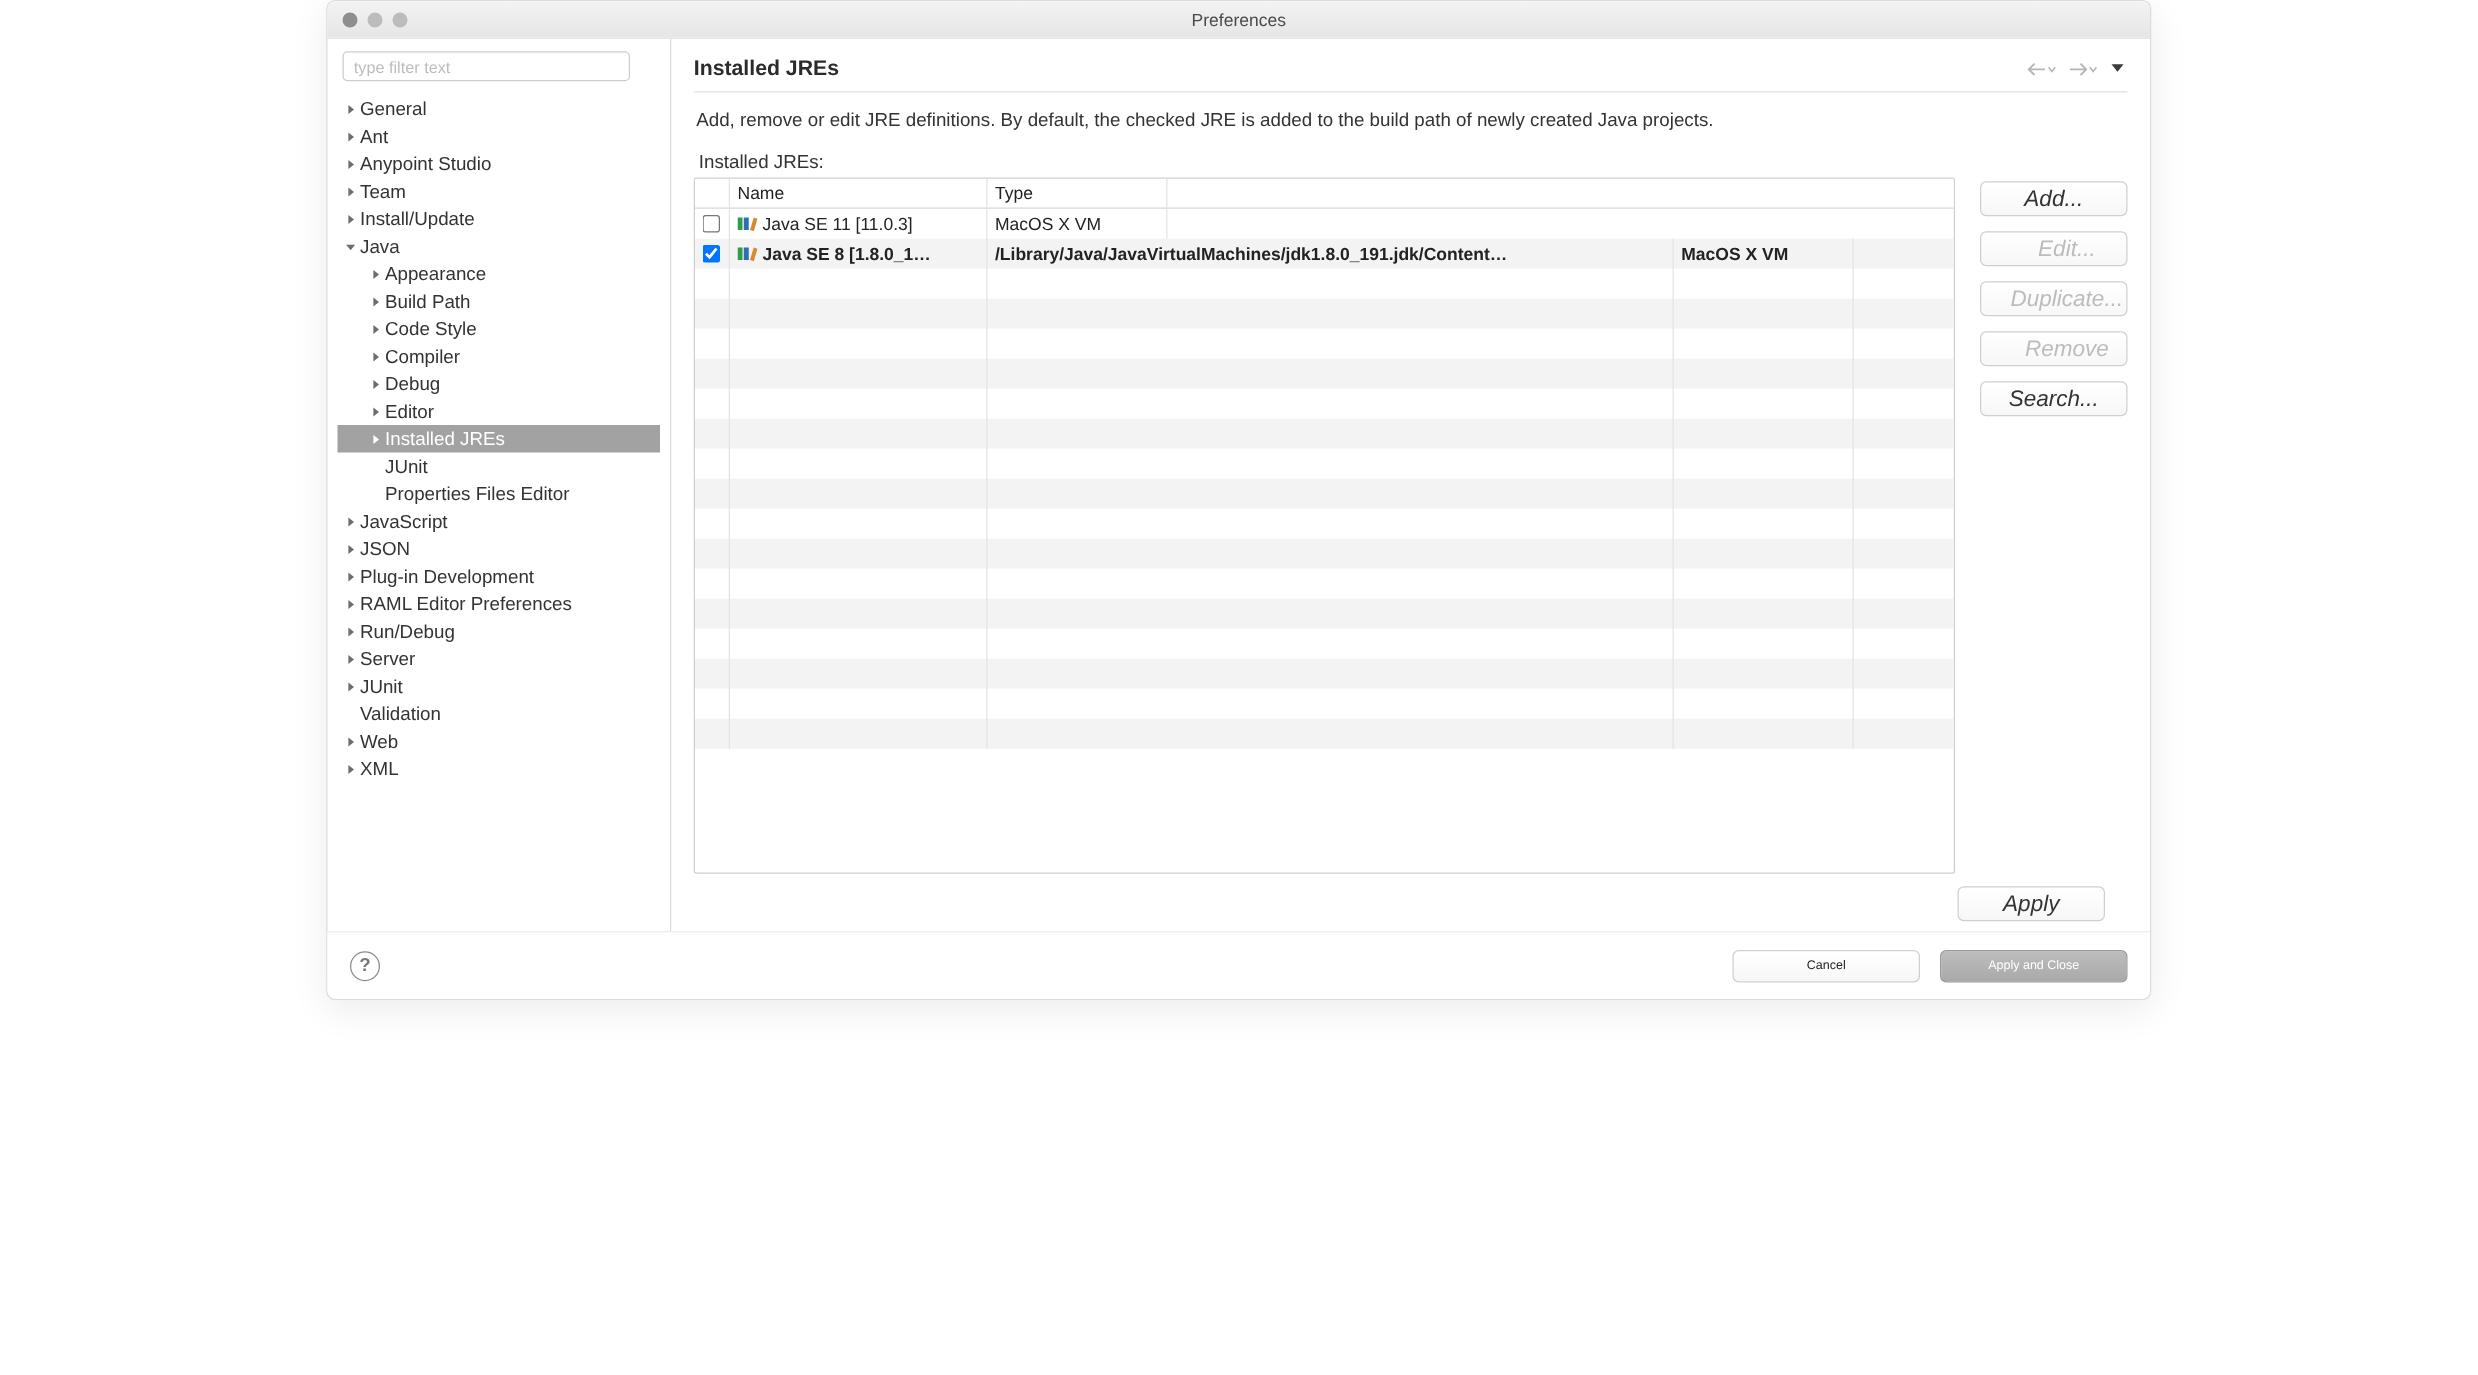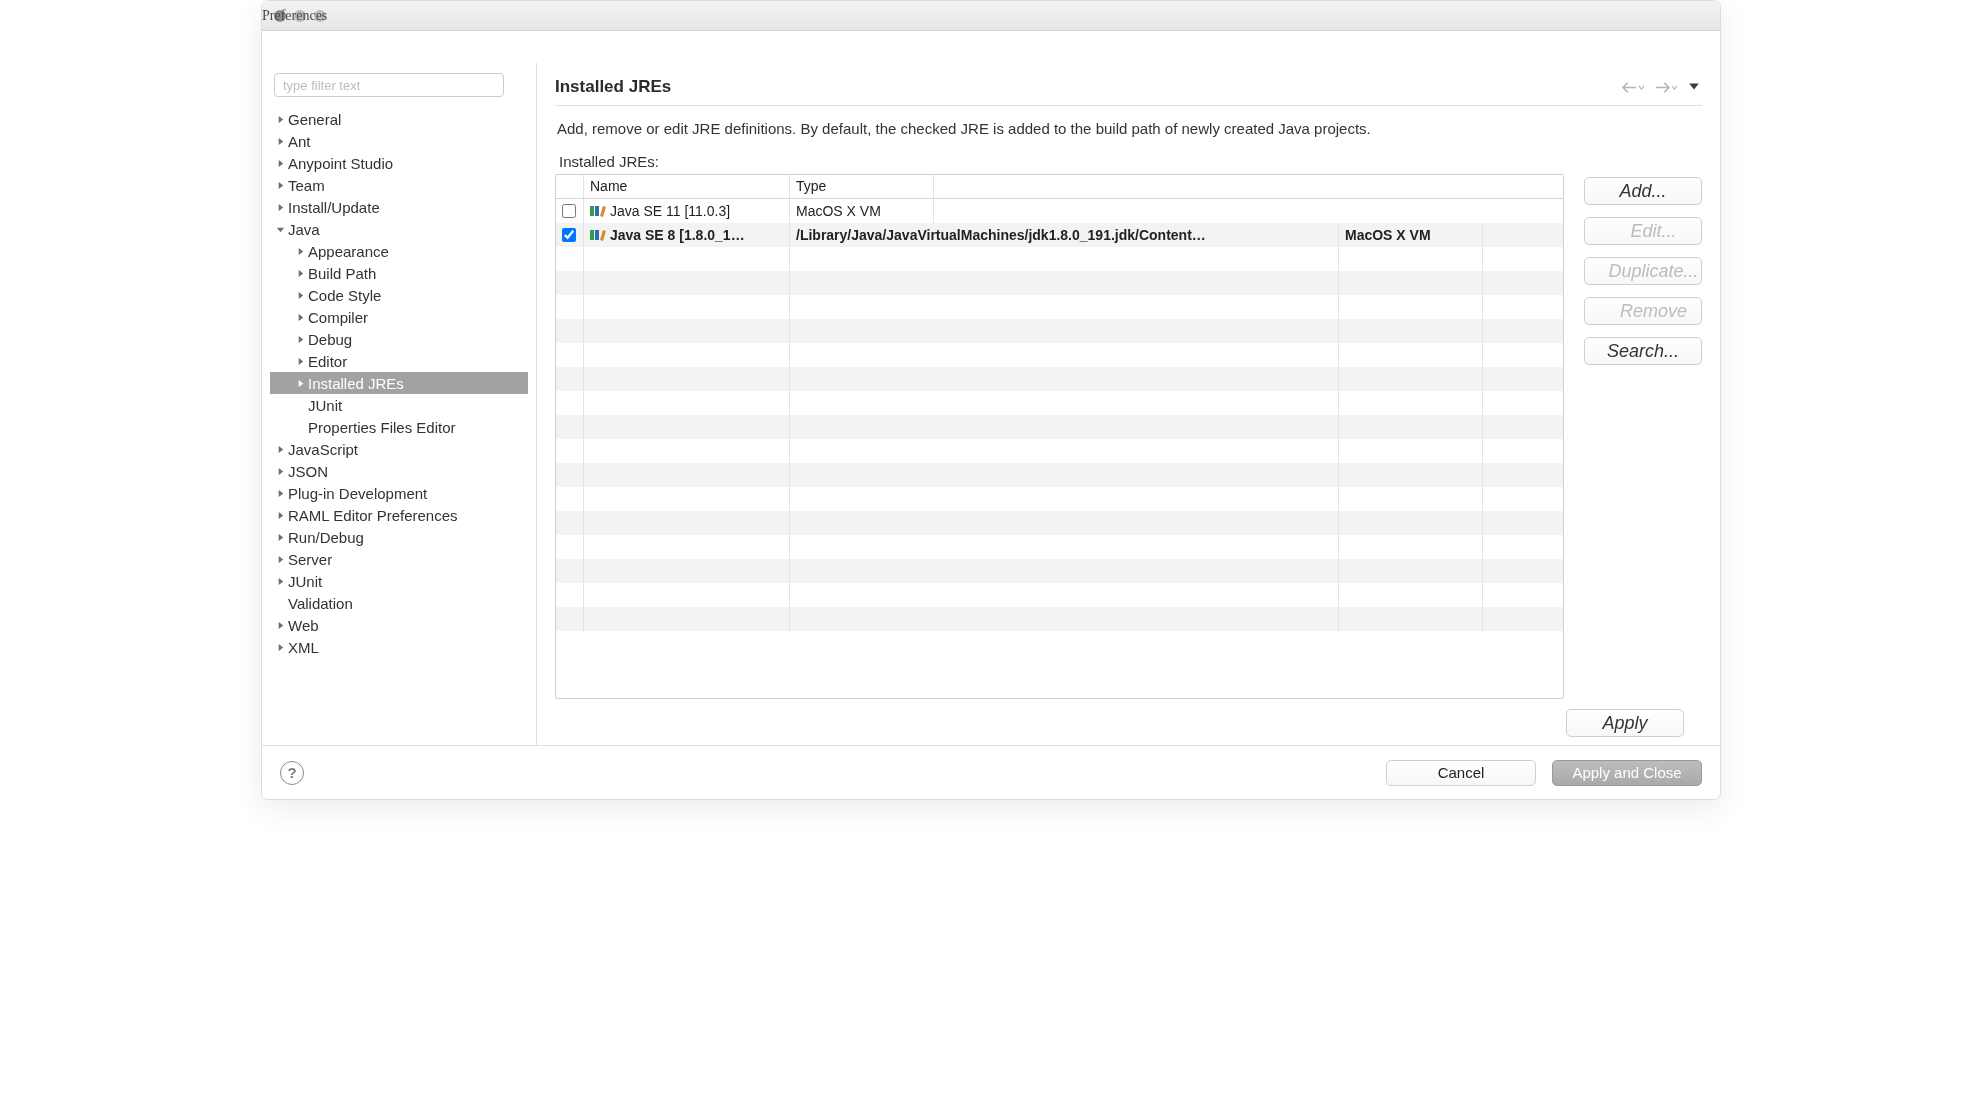--- a/index.html
+++ b/index.html
@@ -37,31 +37,29 @@
     padding-left: 12px;
   }
   .traffic-light {
     width: 12px; height: 12px; border-radius: 50%;
     background: #bcbcbc;
   }
   .traffic-light.close { background: #8e8e8e; }
   .title {
     position: absolute;
     left: 0; right: 0;
-    text-align: left;
+    text-align: center;
     font-size: 14px;
     color: #4a4a4a;
     pointer-events: none;
-    font-family: Liberation Serif, serif;
   }
   .body {
     flex: 1;
     display: flex;
     min-height: 0;
-    margin-top: 32px;
   }
   .sidebar {
     width: 275px;
     border-right: 1px solid #ddd;
     padding: 10px 8px 8px 8px;
     overflow-y: auto;
     display: flex;
     flex-direction: column;
     gap: 5px;
   }
@@ -212,21 +210,21 @@
     background: #fff;
     border-radius: 0 0 7px 7px;
   }
   .footer-right { display: flex; gap: 16px; }
   .fbtn {
     min-width: 150px;
     height: 26px;
     border: 1px solid #cfcfcf;
     border-radius: 5px;
     background: linear-gradient(#fff,#f7f7f7);
-    font-size: 15px;
+    font-size: 10px;
     display: flex; align-items: center; justify-content: center;
     cursor: default;
   }
   .fbtn.primary {
     background: linear-gradient(#bdbdbd,#a9a9a9);
     border-color: #9a9a9a;
     color: #fff;
   }
   .help-icon {
     width: 24px; height: 24px;

